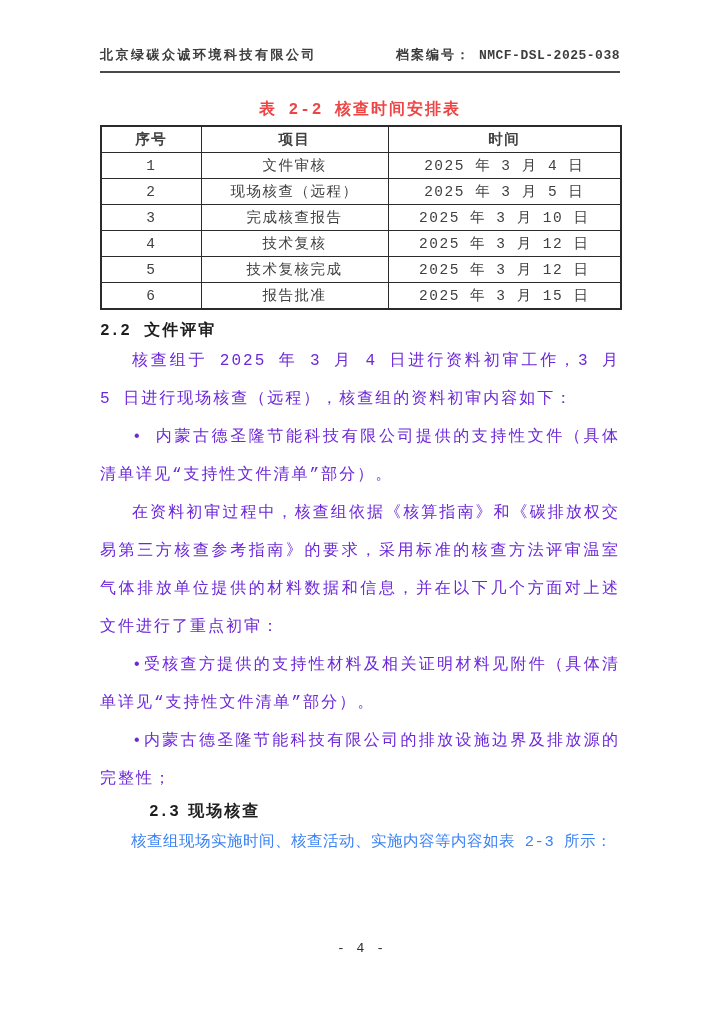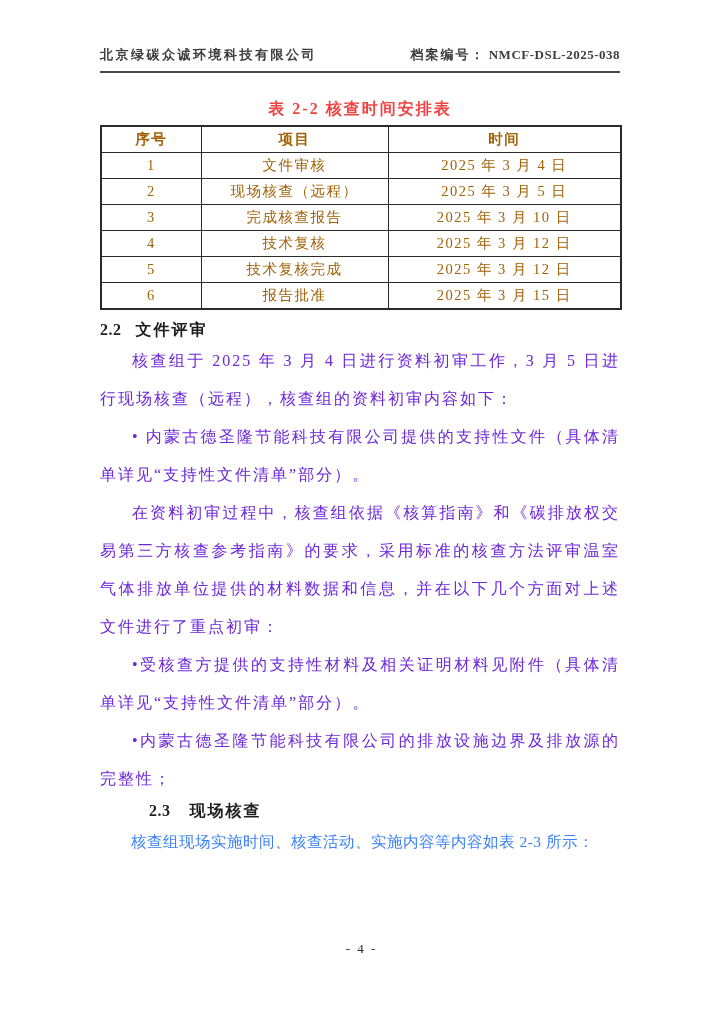--- a/index.html
+++ b/index.html
@@ -5,21 +5,21 @@
   html, body {
     margin: 0;
     padding: 0;
     background: #ffffff;
   }
   .page {
     position: relative;
     width: 723px;
     height: 1024px;
     background: #ffffff;
-    font-family: Liberation Serif, serif;
+    font-family: Liberation Mono, monospace;
     color: #2b2b2b;
     overflow: hidden;
   }
   .content {
     margin-left: 100px;
     margin-right: 103px; 
   }
   
   .doc-header {
     display: flex;
@@ -61,37 +61,37 @@
     table-layout: fixed;
   }
   table.schedule th, table.schedule td {
     border: 1px solid #2b2b2b;
     height: 25px;
     padding: 0;
     text-align: center;
     vertical-align: middle;
     font-size: 14.5px;
     letter-spacing: 1.5px;
-    color: #a16207;
+    color: #404040;
     white-space: nowrap;
     overflow: hidden;
   }
   table.schedule th { font-weight: bold; }
   
   .h-sec {
     margin: 0;
     font-size: 16px;
     font-weight: bold;
     color: #1e1e1e;
     letter-spacing: 2px;
   }
   .h22 { margin-top: 10px; }
   .h23 { margin-top: 3px; padding-left: 49px; }
   .h-sec .sec-num { letter-spacing: 0.5px; margin-right: 14px; }
-  .h23 .sec-num { margin-right: 19px; text-align: center; }
+  .h23 .sec-num { margin-right: 9px; text-align: center; }
   
   .body-text p {
     margin: 0;
     font-size: 16px;
     line-height: 38px;
     letter-spacing: 2px;
     text-align: justify;
     text-indent: 2em;
     color: #6d28d9;
   }

